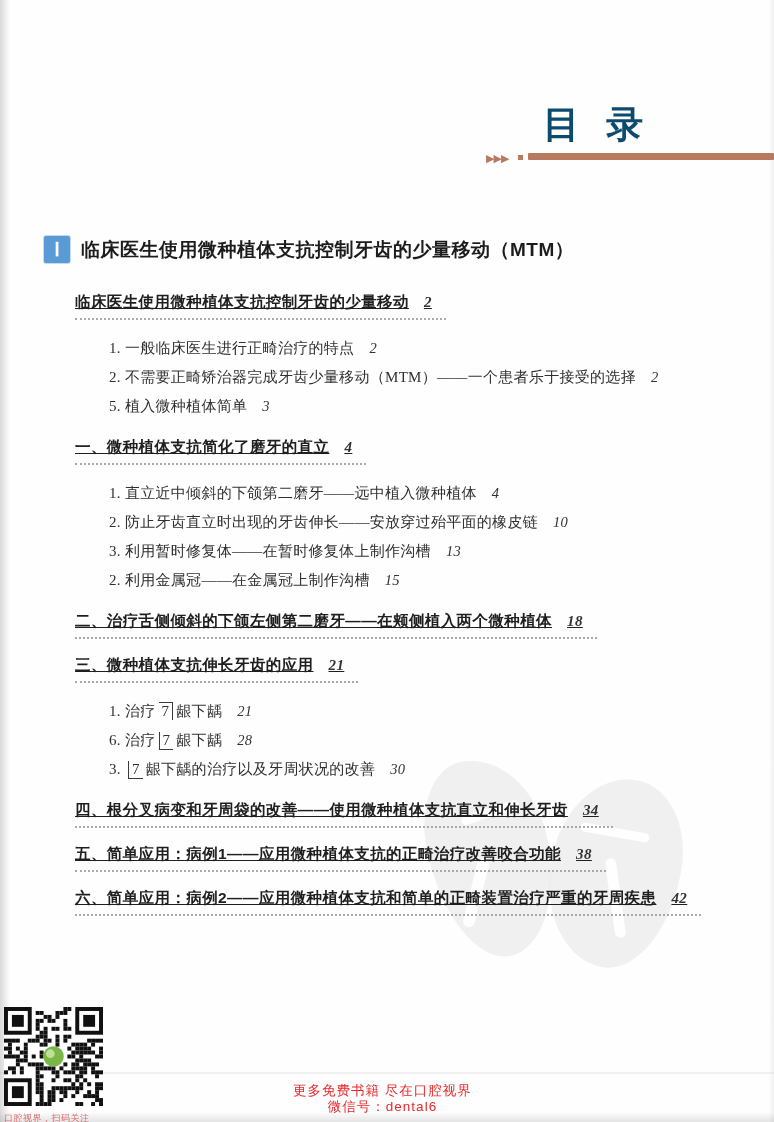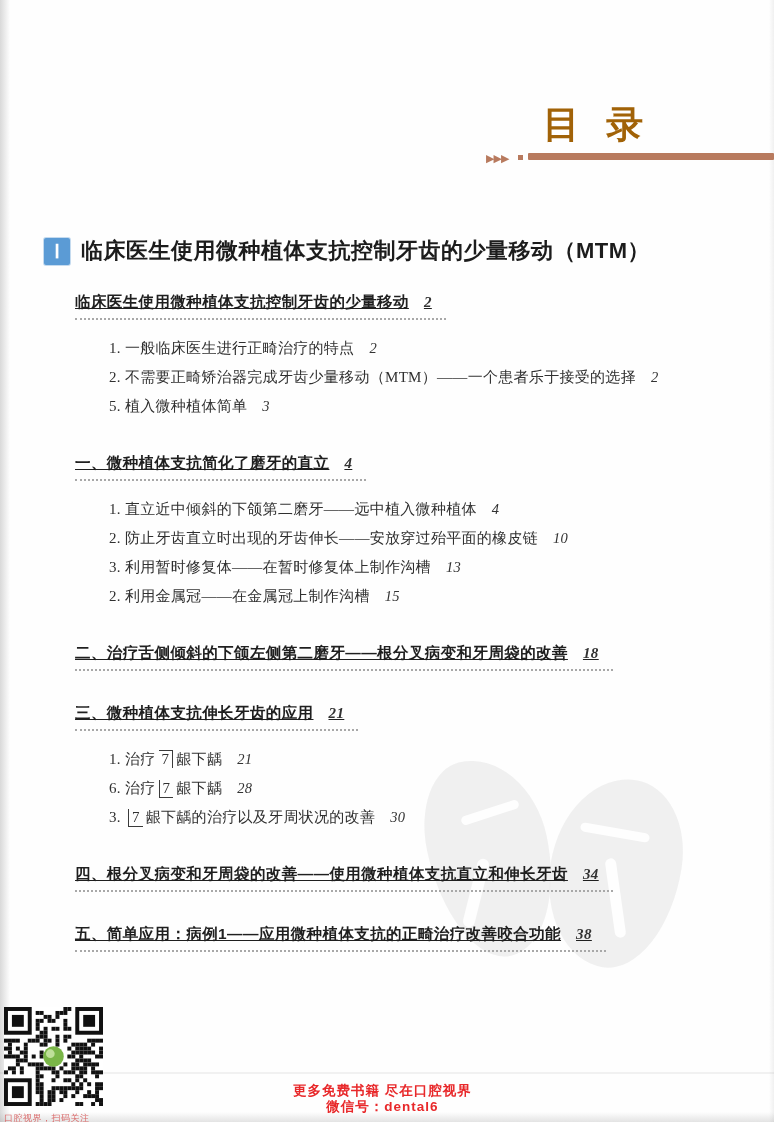--- a/index.html
+++ b/index.html
@@ -14,43 +14,43 @@
   .edge-left{position:absolute;left:0;top:0;bottom:0;width:10px;
     background:linear-gradient(to right, rgba(120,120,120,.28), rgba(120,120,120,0));}
   .edge-bottom{position:absolute;left:0;right:0;bottom:0;height:10px;
     background:linear-gradient(to top, rgba(120,120,120,.20), rgba(120,120,120,0));}
   .edge-right{position:absolute;right:0;top:0;bottom:0;width:5px;
     background:linear-gradient(to left, rgba(140,140,140,.12), rgba(140,140,140,0));}
   .scan-line{position:absolute;left:0;right:0;top:1072px;height:2px;background:rgba(150,150,150,.12);}
 
   
   .doc-title{position:absolute;left:543px;top:100px;font-size:37px;font-weight:bold;
-    color:#a16207;letter-spacing:8px;font-family:"Liberation Sans", sans-serif;}
+    color:#0c4a6e;letter-spacing:8px;font-family:"Liberation Sans", sans-serif;}
   .rule-row{position:absolute;left:486px;right:0;top:153px;height:10px;}
   .arrows{position:absolute;left:0;top:0;font-size:11px;color:var(--accent);letter-spacing:-1px;line-height:10px;}
   .dot{position:absolute;left:32px;top:2px;width:5px;height:5px;background:var(--accent);}
   .rule{position:absolute;left:42px;right:0;top:0;height:7px;background:var(--accent);border-radius:1px;}
 
   
   .section-header{position:absolute;left:44px;top:236px;right:30px;display:flex;align-items:center;gap:11px;}
   .badge{width:26px;height:27px;background:var(--badge);color:#fff;display:flex;align-items:center;
     justify-content:center;font-family:"Liberation Serif", serif;font-size:19px;font-weight:bold;border-radius:2px;
     box-shadow:0 0 0 1px rgba(91,155,213,.35);}
-  .section-title{font-size:22px;font-weight:bold;color:var(--ink);letter-spacing:.5px;}
+  .section-title{font-size:19px;font-weight:bold;color:var(--ink);letter-spacing:.5px;}
 
   
   .toc{position:absolute;left:0;top:292px;right:30px;}
   .entry{color:#2a2a2a;}
   .entry-inner{display:inline-block;}
   .level-chapter,.level-section{margin-left:75px;font-weight:bold;font-size:15.5px;
     font-family:"Liberation Sans", sans-serif;color:#1f1f1f;letter-spacing:.4px;}
   .level-chapter .entry-inner,.level-section .entry-inner{
     border-bottom:2px dotted #a8a8a8;padding-bottom:5px;padding-right:14px;text-decoration:underline;}
   .level-chapter{margin-bottom:14px;}
-  .level-section{margin-top:32px;margin-bottom:14px;}
+  .level-section{margin-top:16px;margin-bottom:14px;}
   .level-item{margin-left:109px;font-family:"Liberation Serif", serif;font-size:15px;
     line-height:29px;color:#303030;letter-spacing:.3px;}
   .entry-page{margin-left:15px;font-family:"Liberation Serif", serif;font-style:italic;
     font-weight:normal;font-size:14.5px;color:#333;}
   .level-chapter .entry-page,.level-section .entry-page{font-weight:bold;font-size:15px;}
   .tooth{display:inline-block;font-family:"Liberation Serif", serif;line-height:1;margin:0 3px;padding:1px 3px;}
   .tooth-tr{border-top:1.2px solid #3a3a3a;border-right:1.2px solid #3a3a3a;}
   .tooth-bl{border-bottom:1.2px solid #3a3a3a;border-left:1.2px solid #3a3a3a;}
 
   
@@ -61,21 +61,21 @@
   .wm-stroke{position:absolute;background:#fff;opacity:.9;border-radius:6px;}
   .s1{left:40px;top:60px;width:60px;height:9px;transform:rotate(-18deg);}
   .s2{left:50px;top:110px;width:12px;height:70px;transform:rotate(14deg);}
   .s3{left:160px;top:80px;width:70px;height:9px;transform:rotate(10deg);}
   .s4{left:190px;top:110px;width:11px;height:80px;transform:rotate(-8deg);}
 
   
   .qr-wrap{position:absolute;left:4px;top:1007px;width:99px;}
   .qr-caption{margin-top:2px;font-size:9px;color:#d96a6a;white-space:nowrap;letter-spacing:.5px;}
   .promo{position:absolute;left:0;top:1083px;width:765px;text-align:center;color:var(--red);
-    font-weight:bold;font-size:13.5px;line-height:16px;letter-spacing:1px;}
+    font-weight:normal;font-size:13.5px;line-height:16px;letter-spacing:1px;}
 </style>
 </head>
 <body style="--accent: #b87a5e; --badge: #5b9bd5; --red: #e8282a;">
 
 <div class="page">
 
   <div class="edge-left"></div>
   <div class="edge-bottom"></div>
   <div class="edge-right"></div>
   <div class="scan-line"></div>
@@ -105,27 +105,28 @@
   <div class="toc">
       <div class="entry level-chapter"><span class="entry-inner"><span class="entry-text"><span>临床医生使用微种植体支抗控制牙齿的少量移动</span></span><span class="entry-page">2</span></span></div>
       <div class="entry level-item"><span class="entry-inner"><span class="entry-text"><span>1. 一般临床医生进行正畸治疗的特点</span></span><span class="entry-page">2</span></span></div>
       <div class="entry level-item"><span class="entry-inner"><span class="entry-text"><span>2. 不需要正畸矫治器完成牙齿少量移动（MTM）——一个患者乐于接受的选择</span></span><span class="entry-page">2</span></span></div>
       <div class="entry level-item"><span class="entry-inner"><span class="entry-text"><span>5. 植入微种植体简单</span></span><span class="entry-page">3</span></span></div>
       <div class="entry level-section"><span class="entry-inner"><span class="entry-text"><span>一、微种植体支抗简化了磨牙的直立</span></span><span class="entry-page">4</span></span></div>
       <div class="entry level-item"><span class="entry-inner"><span class="entry-text"><span>1. 直立近中倾斜的下颌第二磨牙——远中植入微种植体</span></span><span class="entry-page">4</span></span></div>
       <div class="entry level-item"><span class="entry-inner"><span class="entry-text"><span>2. 防止牙齿直立时出现的牙齿伸长——安放穿过殆平面的橡皮链</span></span><span class="entry-page">10</span></span></div>
       <div class="entry level-item"><span class="entry-inner"><span class="entry-text"><span>3. 利用暂时修复体——在暂时修复体上制作沟槽</span></span><span class="entry-page">13</span></span></div>
       <div class="entry level-item"><span class="entry-inner"><span class="entry-text"><span>2. 利用金属冠——在金属冠上制作沟槽</span></span><span class="entry-page">15</span></span></div>
-      <div class="entry level-section"><span class="entry-inner"><span class="entry-text"><span>二、治疗舌侧倾斜的下颌左侧第二磨牙——根分叉病变和牙周袋的改善</span></span><span class="entry-page">18</span></span></div>
+      <div class="entry level-section"><span class="entry-inner"><span class="entry-text"><span>二、治疗舌侧倾斜的下颌左侧第二磨牙——在颊侧植入两个微种植体</span></span><span class="entry-page">18</span></span></div>
       <div class="entry level-section"><span class="entry-inner"><span class="entry-text"><span>三、微种植体支抗伸长牙齿的应用</span></span><span class="entry-page">21</span></span></div>
       <div class="entry level-item"><span class="entry-inner"><span class="entry-text"><span>1. 治疗</span><span class="tooth tooth-tr">7</span><span>龈下龋</span></span><span class="entry-page">21</span></span></div>
       <div class="entry level-item"><span class="entry-inner"><span class="entry-text"><span>6. 治疗</span><span class="tooth tooth-bl">7</span><span>龈下龋</span></span><span class="entry-page">28</span></span></div>
       <div class="entry level-item"><span class="entry-inner"><span class="entry-text"><span>3. </span><span class="tooth tooth-bl">7</span><span>龈下龋的治疗以及牙周状况的改善</span></span><span class="entry-page">30</span></span></div>
       <div class="entry level-section"><span class="entry-inner"><span class="entry-text"><span>四、根分叉病变和牙周袋的改善——使用微种植体支抗直立和伸长牙齿</span></span><span class="entry-page">34</span></span></div>
       <div class="entry level-section"><span class="entry-inner"><span class="entry-text"><span>五、简单应用：病例1——应用微种植体支抗的正畸治疗改善咬合功能</span></span><span class="entry-page">38</span></span></div>
+      <div class="entry level-section"><span class="entry-inner"><span class="entry-text"><span>六、简单应用：病例2——应用微种植体支抗和简单的正畸装置治疗严重的牙周疾患</span></span><span class="entry-page">42</span></span></div>
     </div>
 
   <div class="qr-wrap">
     <svg id="qr" width="99" height="99" viewBox="0 0 25 25">
         <rect x="0" y="0" width="25" height="25" fill="#fff"></rect>
         <rect x="15" y="0" width="1" height="1" fill="#111"></rect>
         <rect x="16" y="0" width="1" height="1" fill="#111"></rect>
         <rect x="8" y="1" width="1" height="1" fill="#111"></rect>
         <rect x="9" y="1" width="1" height="1" fill="#111"></rect>
         <rect x="13" y="1" width="1" height="1" fill="#111"></rect>

